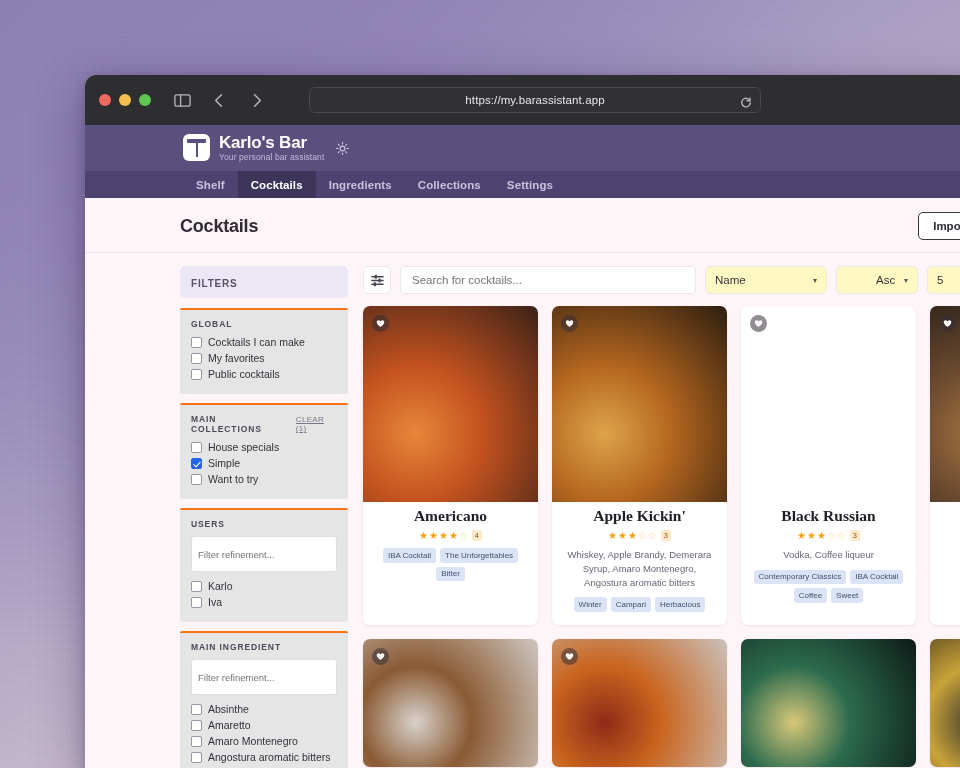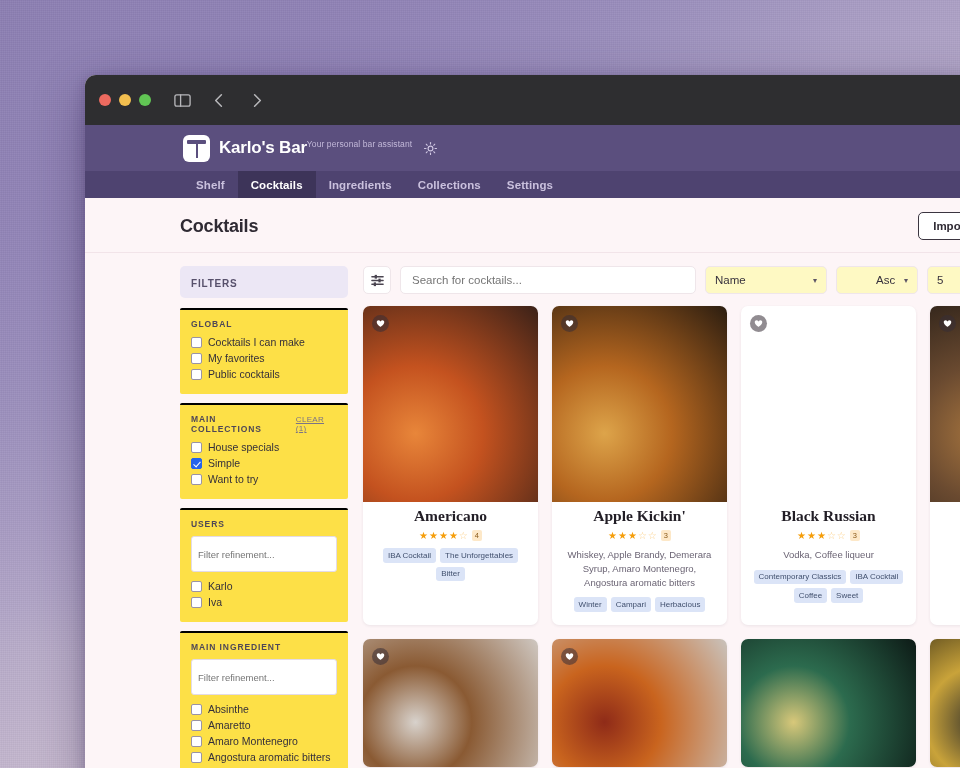--- a/index.html
+++ b/index.html
@@ -86,21 +86,21 @@
   .brand-logo::before {
     content: ""; position: absolute;
     left: 4px; right: 4px; top: 5px; height: 4px;
     background: #5b4f7e; border-radius: 1px;
   }
   .brand-logo::after {
     content: ""; position: absolute;
     left: 12.5px; top: 9px; width: 2.5px; bottom: 4px;
     background: #5b4f7e;
   }
-  .brand-txt { display: flex; flex-direction: row; line-height: 1.05; }
+  .brand-txt { display: flex; flex-direction: column; line-height: 1.05; }
   .brand-name { color: #fff; font-size: 17px; font-weight: bold; letter-spacing: -.2px; }
   .brand-tag { color: #c2b8d8; font-size: 8.5px; letter-spacing: .1px; margin-top: 1px; }
   .theme-toggle {
     margin-left: 11px; color: #cfc6e2; width: 15px; height: 15px;
   }
   .theme-toggle svg { width: 100%; height: 100%; fill: none; stroke: currentColor; stroke-width: 1.5; stroke-linecap: round; }
 
   
   .navbar {
     height: 27px;
@@ -138,22 +138,22 @@
   .content { display: flex; padding-left: 95px; }
 
   
   .filters { width: 168px; flex: 0 0 168px; padding-top: 13px; }
   .filters-title-box {
     background: #ece7f5; border-radius: 5px;
     padding: 7px 11px; margin-bottom: 10px;
   }
   .filters-title { font-size: 10px; font-weight: bold; color: #57506b; letter-spacing: .8px; }
   .fgroup {
-    background: #fde047;
-    border-top: 2px solid #000000;
+    background: #e5e5e5;
+    border-top: 2px solid #f97316;
     border-radius: 2px;
     padding: 9px 11px 10px;
     margin-bottom: 9px;
   }
   .fgroup-head { display: flex; align-items: baseline; gap: 6px; margin-bottom: 7px; }
   .fgroup-title { font-size: 8.5px; font-weight: bold; color: #4e4757; letter-spacing: .9px; }
   .clear-link { font-size: 8px; color: #7b7386; text-decoration: underline; letter-spacing: .3px; }
   .chk-row { display: flex; align-items: center; gap: 6px; margin: 4px 0; }
   .chk {
     width: 11px; height: 11px; flex: 0 0 11px;
@@ -269,20 +269,29 @@
       <div class="tb-ico">
         <svg viewBox="0 0 20 20">
             <polyline points="12,4 6,10 12,16"></polyline>
           </svg>
       </div>
       <div class="tb-ico">
         <svg viewBox="0 0 20 20">
             <polyline points="8,4 14,10 8,16"></polyline>
           </svg>
       </div>
+    </div>
+    <div class="urlbar">
+      <span class="url-text">https://my.barassistant.app</span>
+      <span class="reload">
+        <svg viewBox="0 0 14 14">
+            <path d="M11.5 5.5A5 5 0 1 0 12 8"></path>
+            <polyline points="11.6,2.2 11.6,5.6 8.3,5.6"></polyline>
+          </svg>
+      </span>
     </div>
   </div>
 
   <div class="app-header">
     <div class="brand">
       <div class="brand-logo"></div>
       <div class="brand-txt">
         <span class="brand-name">Karlo's Bar</span>
         <span class="brand-tag">Your personal bar assistant</span>
       </div>

